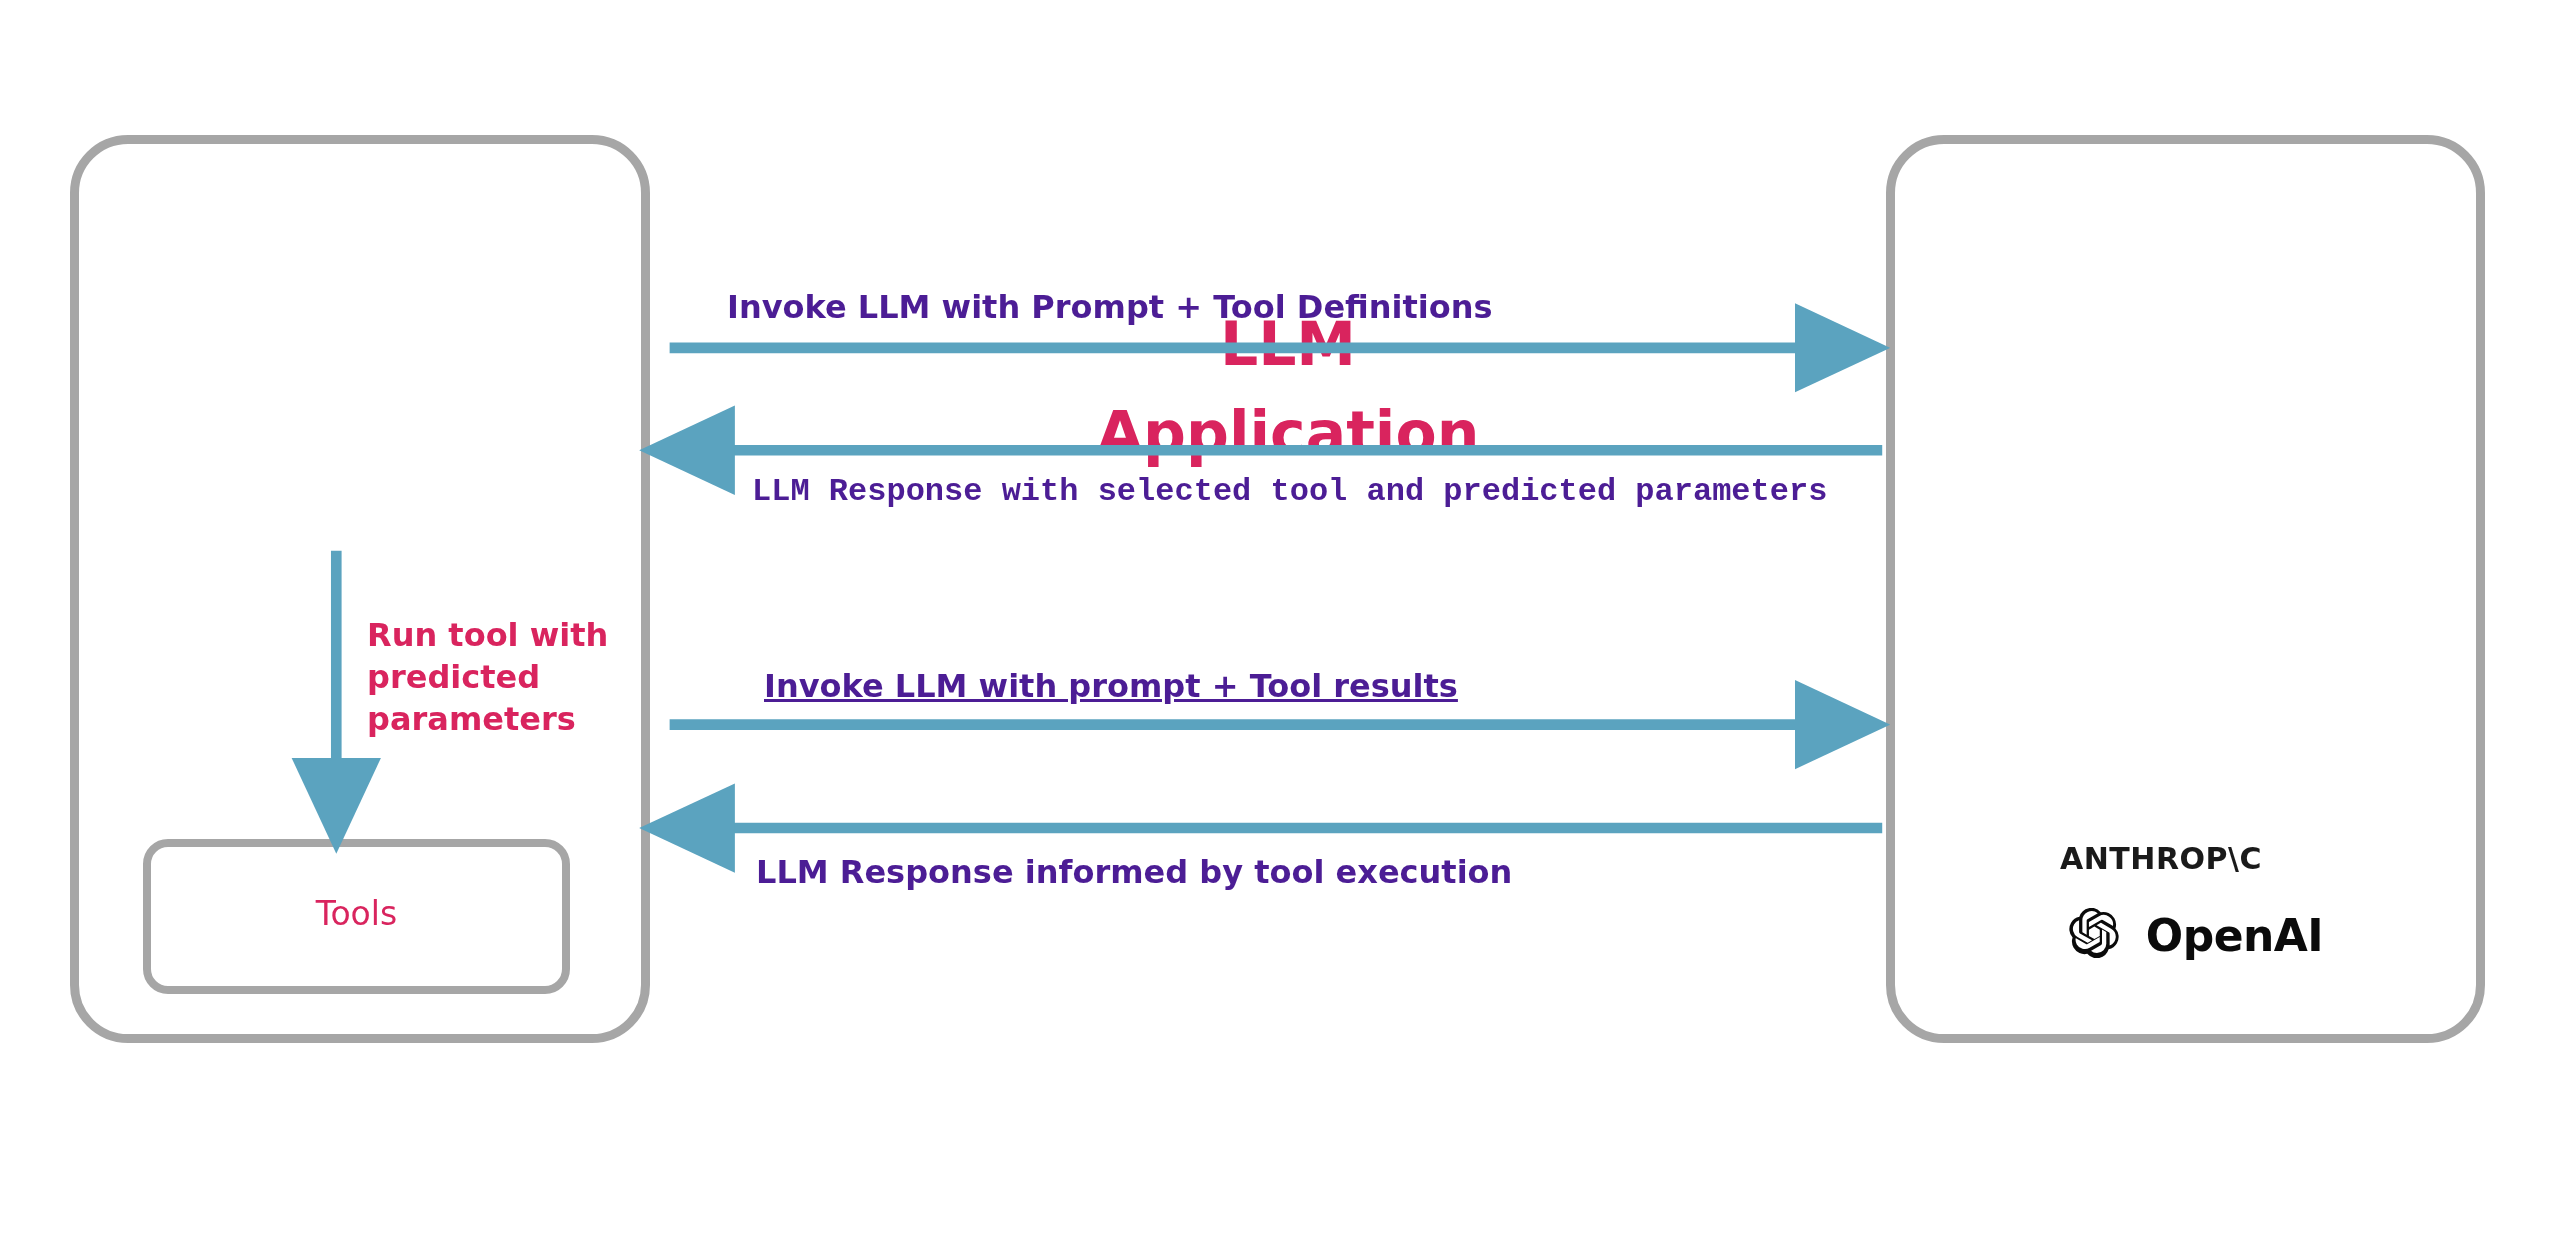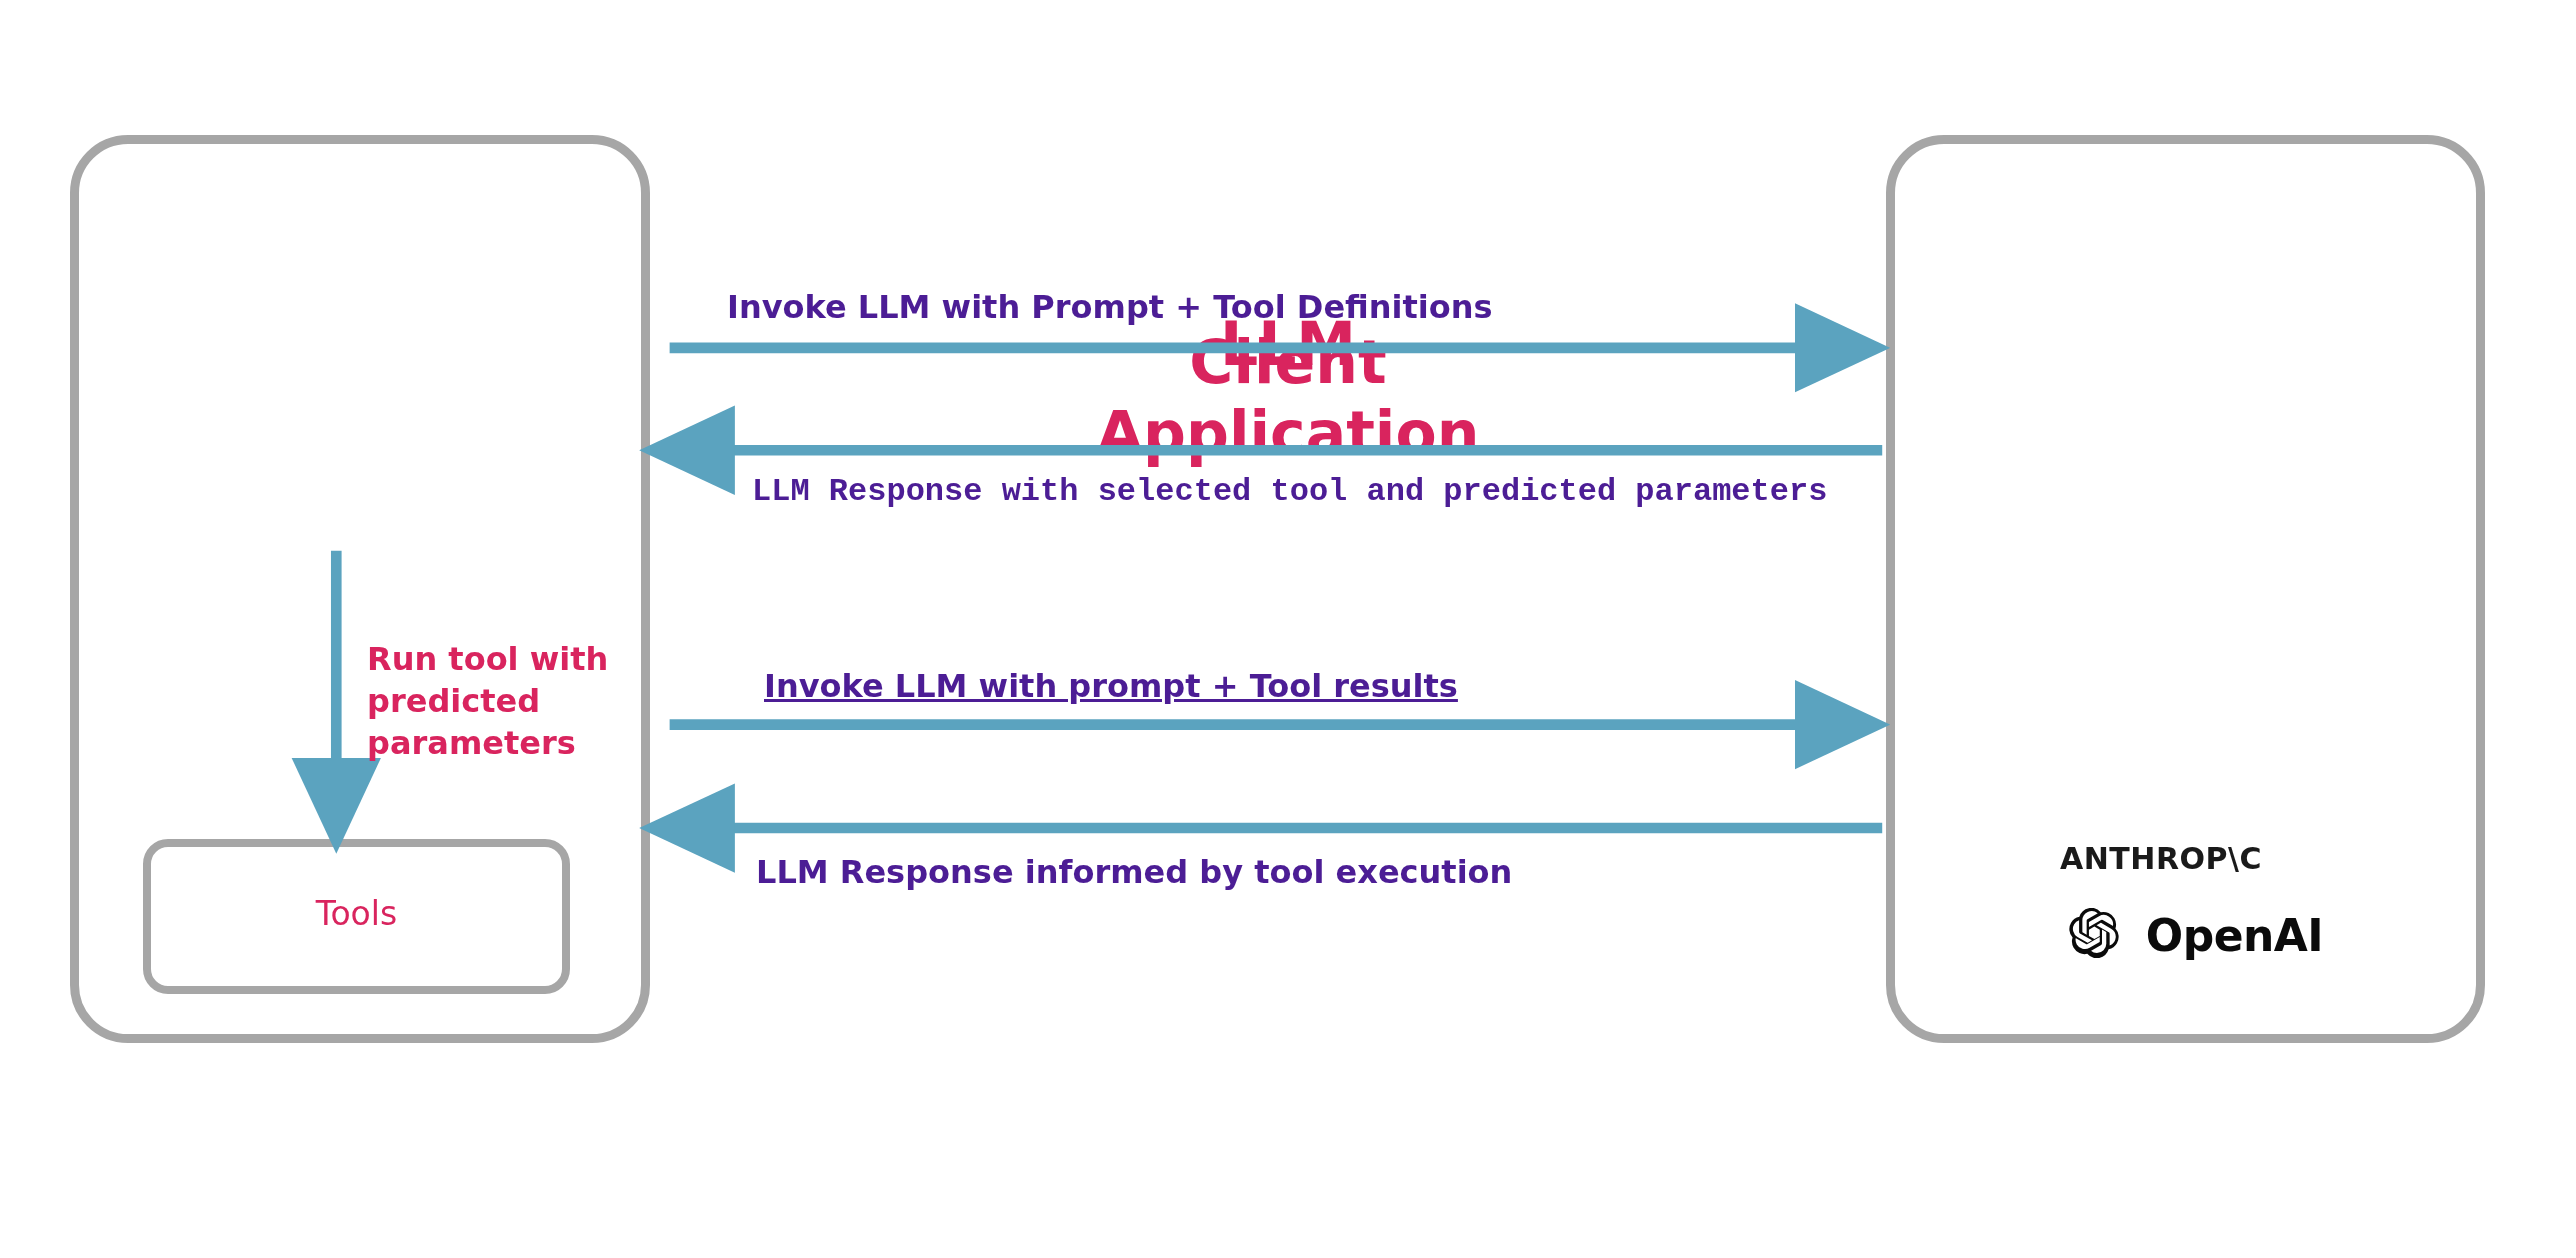--- a/index.html
+++ b/index.html
@@ -100,21 +100,20 @@
 
   #label-run-tool {
     position: absolute;
     left: 367px;
     top: 614px;
     width: 290px;
     color: #d9245e;
     font-size: 32px;
     font-weight: 700;
     line-height: 1.32;
-    margin-top: 24px;
   }
 
   
   #anthropic-mark {
     position: absolute;
     left: 1886px;
     top: 841px;
     width: 550px;
     text-align: center;
     color: #1a1a1a;
@@ -139,21 +138,21 @@
     letter-spacing: -0.5px;
   }
 </style>
 </head>
 <body>
 
 <div id="stage">
 
   <div id="client-box" class="node-box"></div>
   <div id="client-title" class="node-title">
-    <span>Client</span><br>
+    <br>
     <span>Application</span>
   </div>
 
   <div id="tools-box"></div>
   <div id="tools-label">Tools</div>
 
   <div id="provider-box" class="node-box"></div>
   <div id="provider-title" class="node-title">
     <span>LLM</span><br>
   </div>

